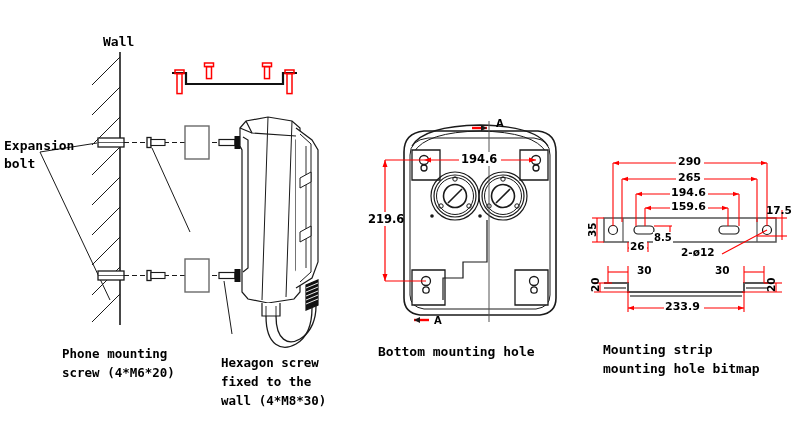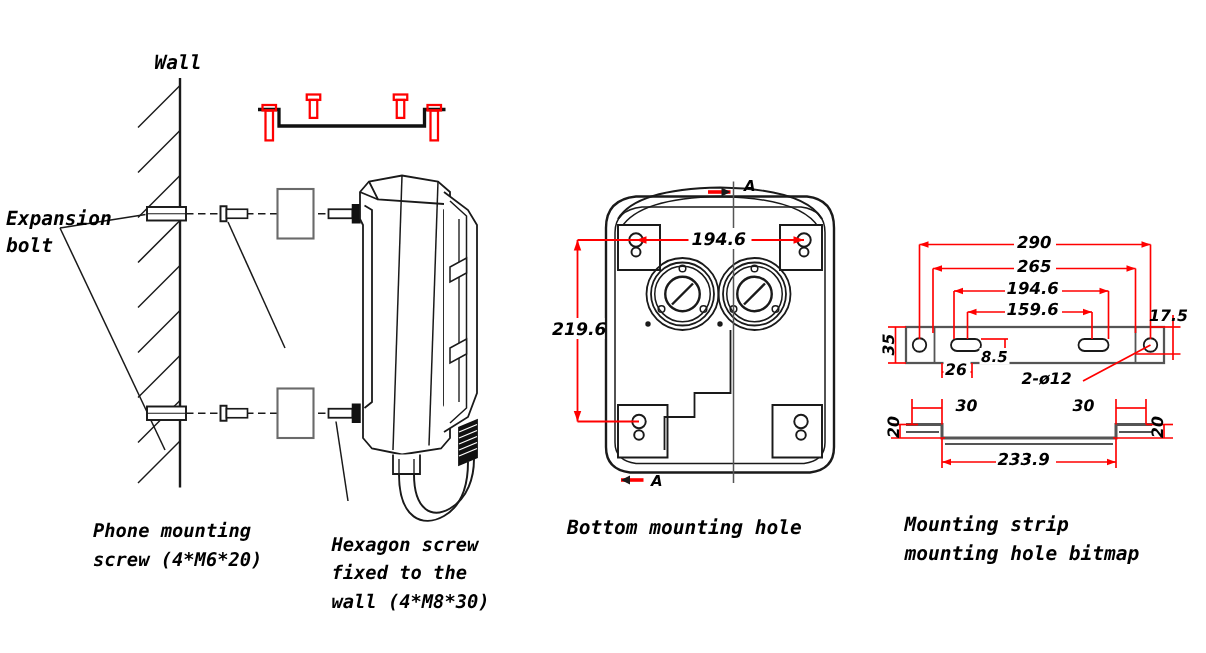--- a/index.html
+++ b/index.html
@@ -1,18 +1,18 @@
 <!DOCTYPE html>
 <html><head>
 <meta charset="utf-8">
 <style>
   html,body{margin:0;padding:0;background:#ffffff;}
   body{width:804px;height:435px;overflow:hidden;
        font-family:"DejaVu Sans Mono","Liberation Mono",monospace;}
-  #root{position:relative;width:804px;height:435px;background:#fff;font-style:italic;}
+  #root{position:relative;width:804px;height:435px;background:#fff;}
   svg{display:block;}
   .lbl{font-family:"DejaVu Sans Mono","Liberation Mono",monospace;
        font-weight:bold;fill:#000;}
   .dim{font-family:"DejaVu Sans","Liberation Sans",sans-serif;
        font-weight:bold;fill:#000;}
   .cap{font-family:"DejaVu Sans Mono","Liberation Mono",monospace;
        font-weight:bold;fill:#000;}
 </style>
 </head>
 <body>

